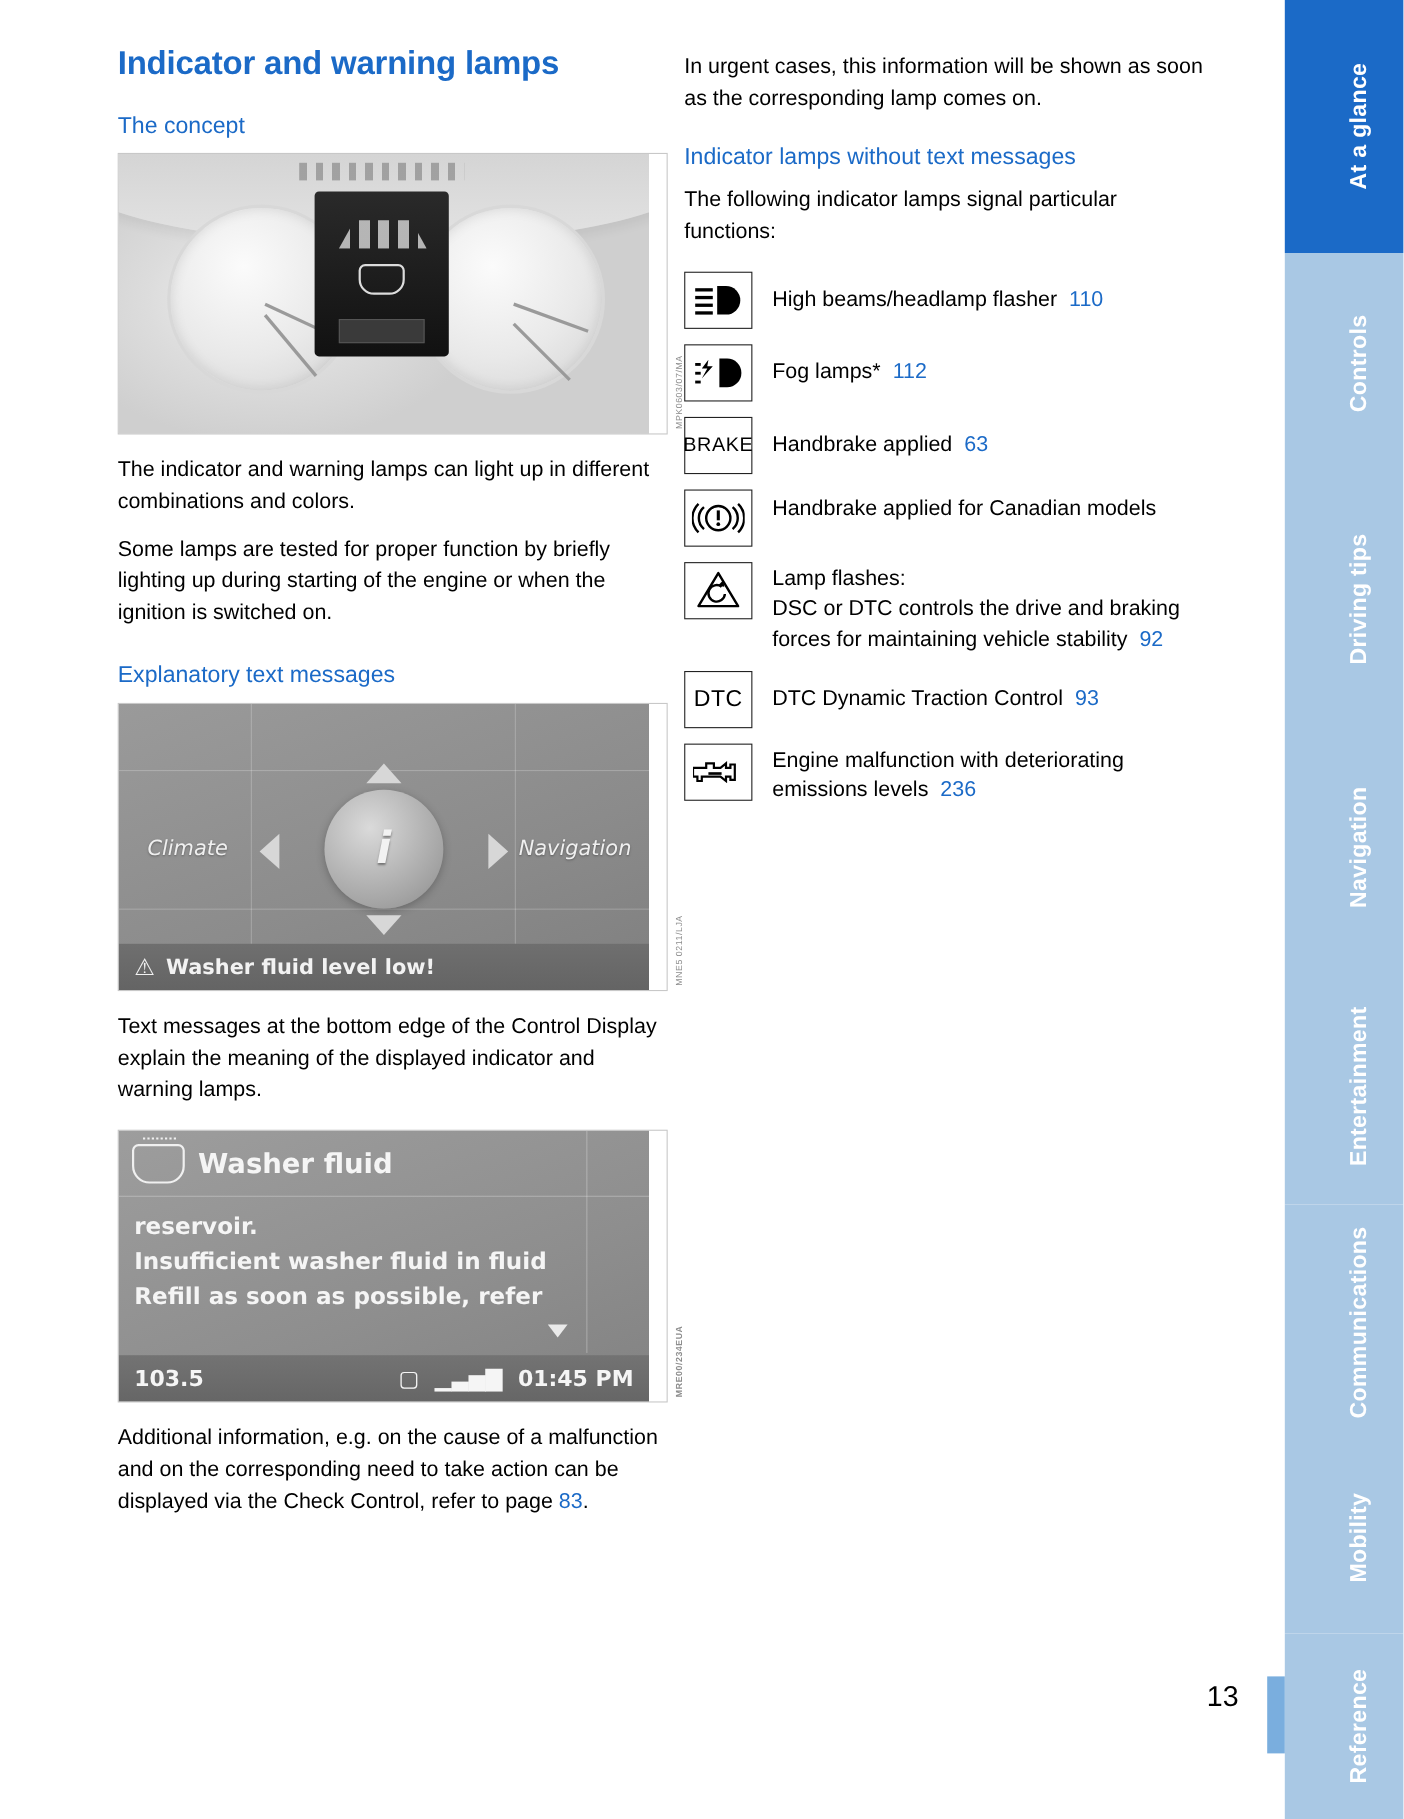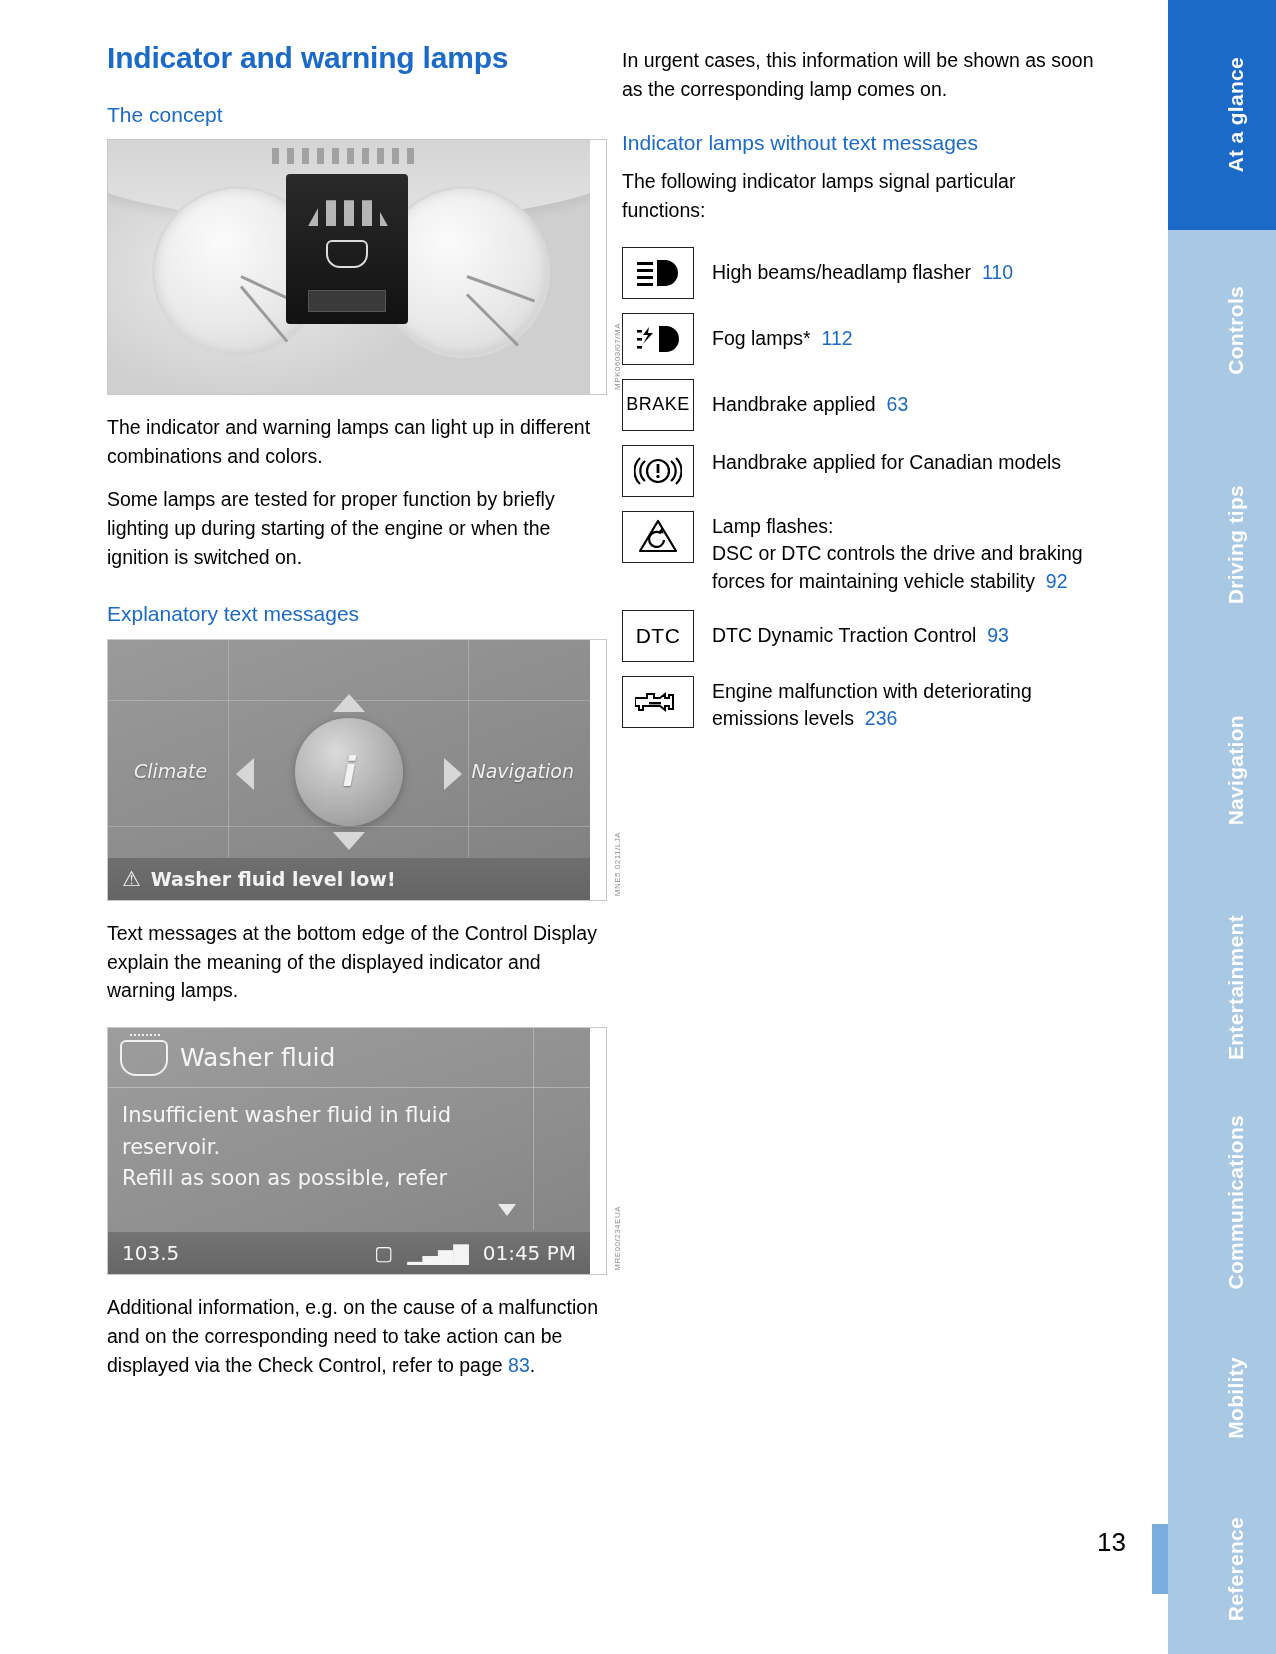--- a/index.html
+++ b/index.html
@@ -342,21 +342,21 @@
 
   
   .lamp-list { margin-top: 6px; }
   .lamp-row {
     display: flex;
     align-items: flex-start;
     margin-bottom: 14px;
   }
   .lamp-icon {
     flex: 0 0 auto;
-    width: 72px;
+    width: 62px;
     height: 52px;
     border: 1.5px solid #222;
     background: #fff;
     display: flex;
     align-items: center;
     justify-content: center;
     margin-right: 18px;
   }
   .lamp-text {
     font-size: 19.5px;
@@ -445,30 +445,30 @@
         <div class="statusbar">
           <span style="font-size:21px;">⚠</span>
           <span>Washer fluid level low!</span>
         </div>
       </div>
       <span class="fig-code">MNE5 0211/LJA</span>
     </div>
 
     <p class="body">Text messages at the bottom edge of the Control Display explain the meaning of the displayed indicator and warning lamps.</p>
 
-    <div class="figure" style="margin-top:22px;">
+    <div class="figure" style="margin-top:22px;font-weight:bold;">
       <div class="wf">
         <div class="hdr">
           <span class="wicon"></span>
           <span>Washer fluid</span>
         </div>
         <div class="vline"></div>
         <div class="btext">
+          <div>reservoir.</div>
           <div>Insufficient washer fluid in fluid</div>
-          <div>reservoir.</div>
           <div>Refill as soon as possible, refer</div>
         </div>
         <div class="scroll-arrow"></div>
         <div class="statusbar">
           <span>103.5</span>
           <span class="right">
             <span>▢</span>
             <span>▁▃▅▇</span>
             <span>01:45 PM</span>
           </span>

